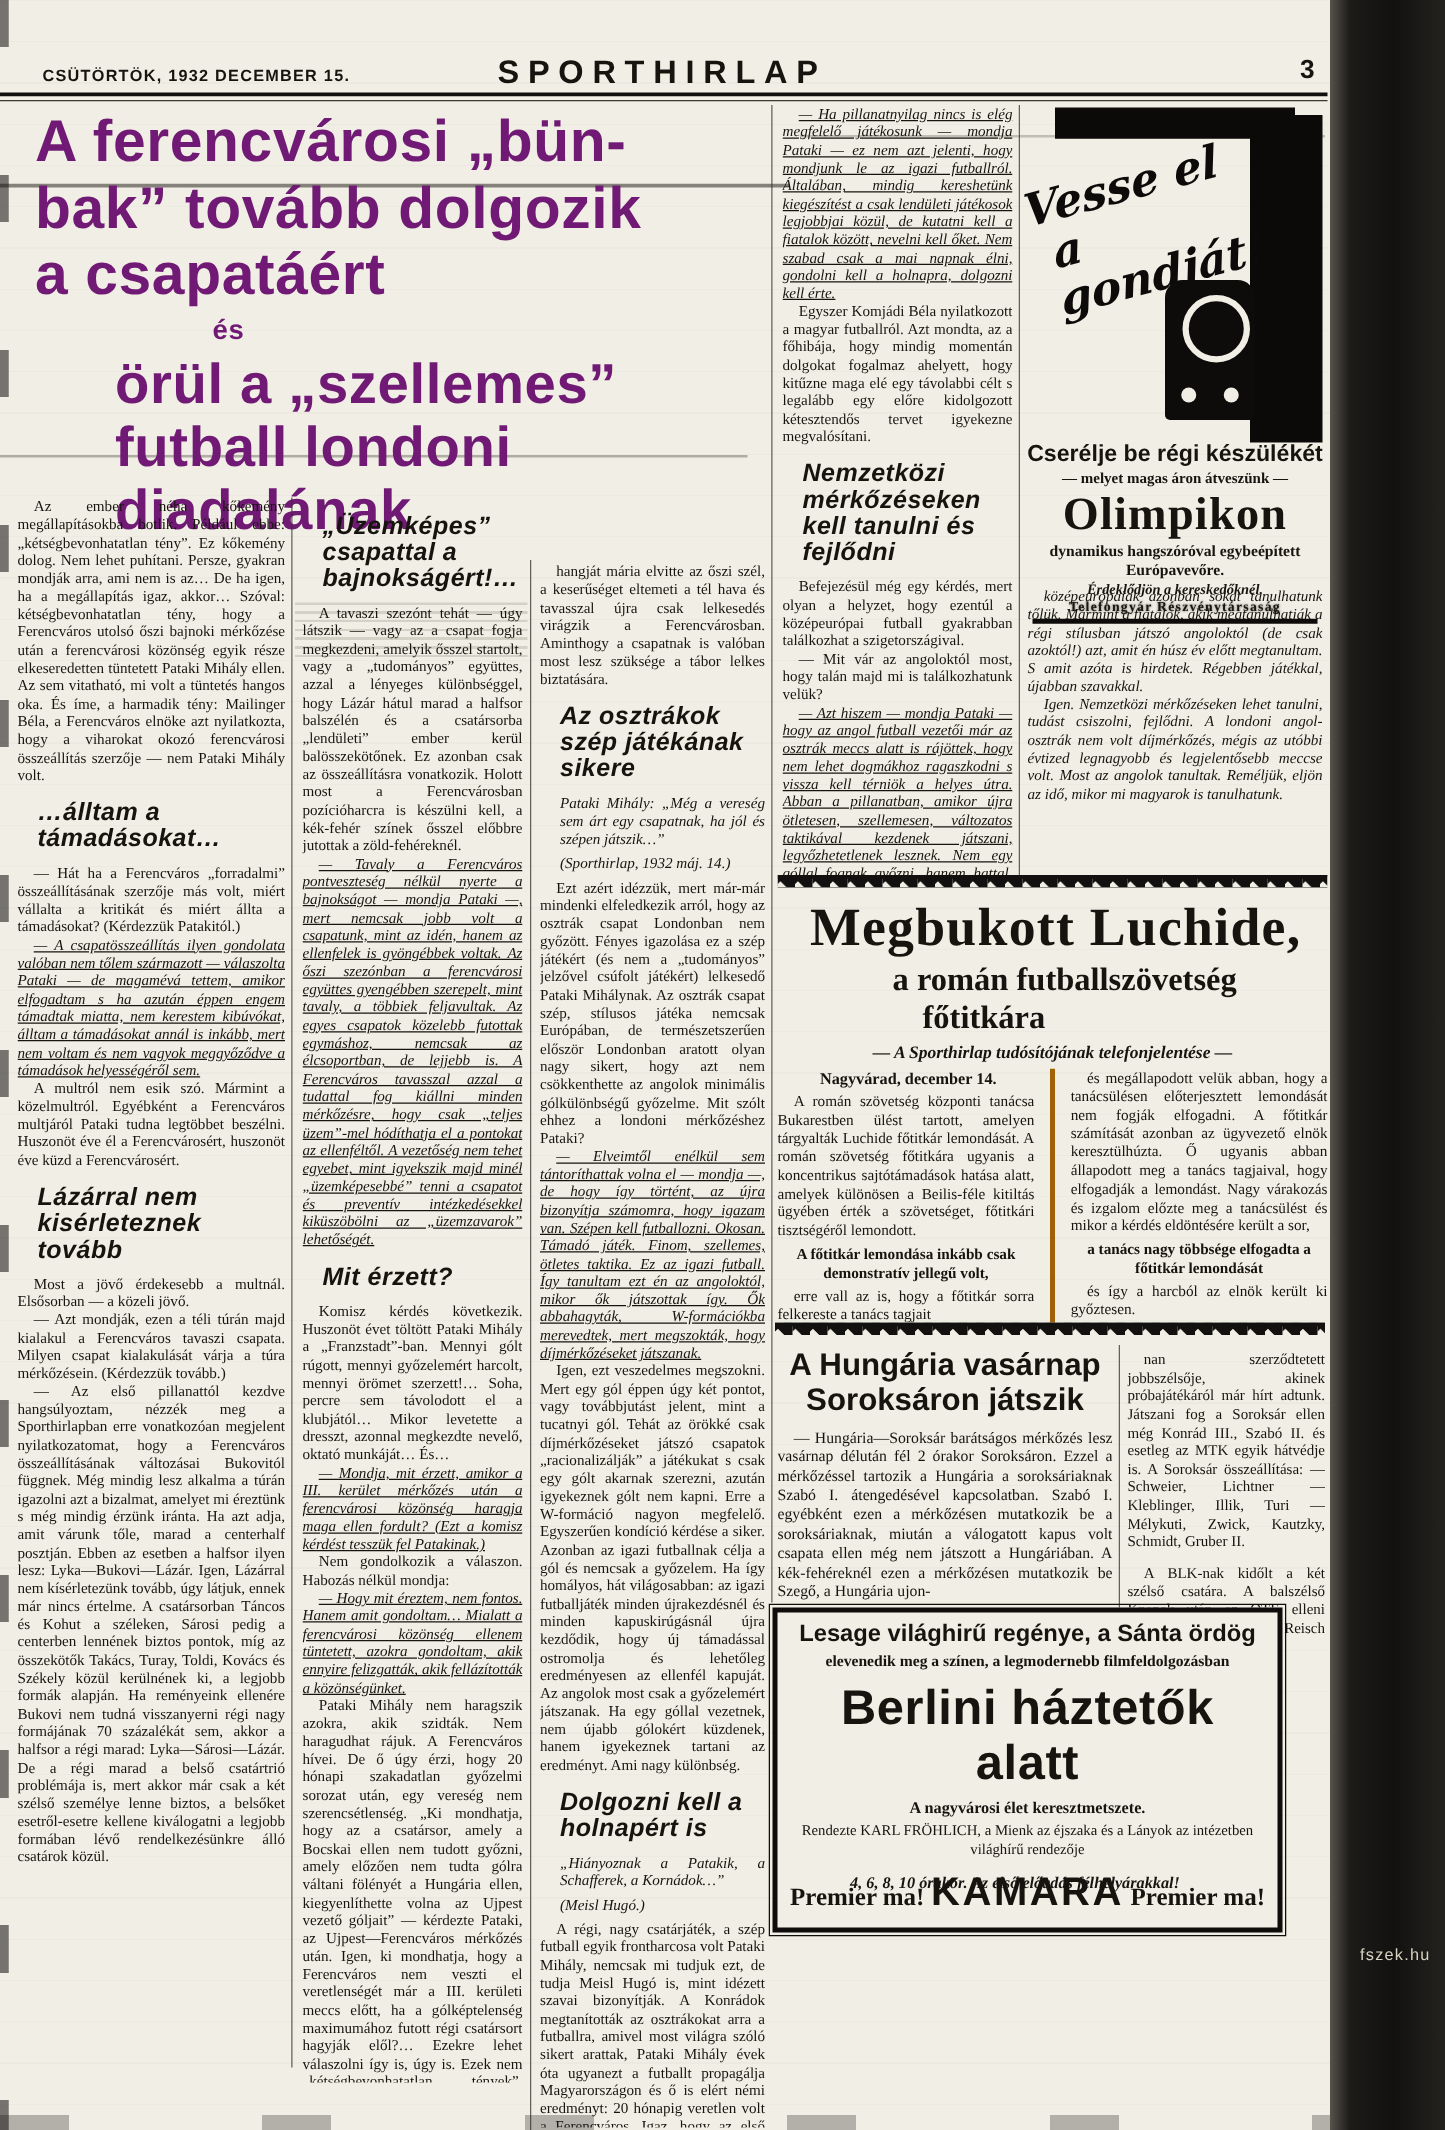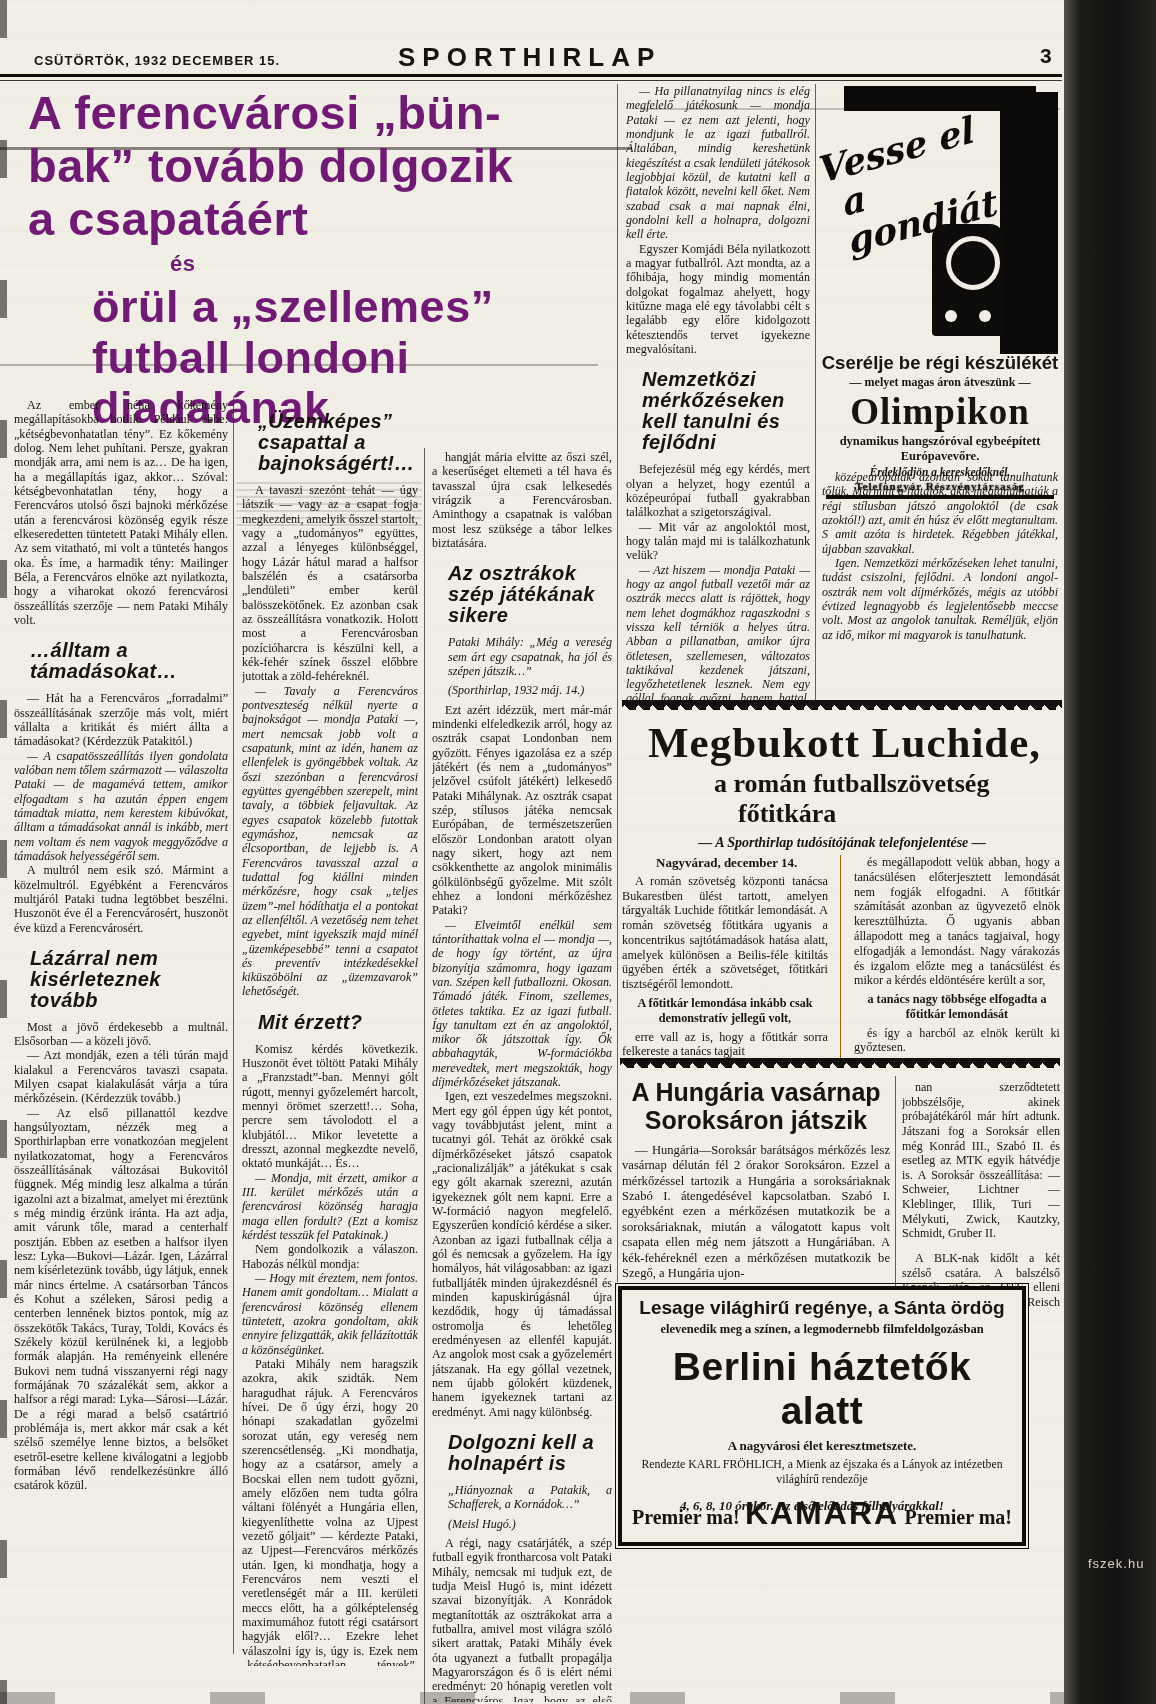--- a/index.html
+++ b/index.html
@@ -48,21 +48,21 @@
   .r5{left:895px;top:1076px;height:246px;}
 
   
   .col{position:absolute;font-size:12.1px;line-height:1.185;text-align:justify;overflow:hidden;}
   .col1{left:14px;top:398px;width:214px;height:1256px;}
   .col2{left:242px;top:398px;width:176px;height:1268px;}
   .col3{left:432px;top:450px;width:180px;height:1252px;}
   .col4{left:626px;top:84px;width:184px;height:616px;}
   .col5{left:822px;top:470px;width:236px;height:216px;font-style:italic;}
   .blk-p{margin:0;text-indent:13px;}
-  .blk-i{margin:0;text-indent:13px;font-style:italic;}
+  .blk-i{margin:0;text-indent:13px;font-style:italic;text-decoration:underline;}
   .blk-q{margin:3px 0 5px 16px;font-style:italic;text-indent:0;}
   .blk-b{margin:4px 4px;font-weight:bold;text-align:center;text-indent:0;}
   .blk-h{font-family:"Liberation Sans",sans-serif;font-weight:bold;font-style:italic;
         font-size:20px;line-height:1.05;text-align:left;text-indent:0;margin:13px 0 9px 16px;
         letter-spacing:.4px;}
 
   
   .rad{position:absolute;left:820px;top:82px;width:240px;height:400px;}
   .rad-top{position:absolute;left:24px;top:4px;width:192px;height:25px;background:#0b0a09;}
   .rad-side{position:absolute;left:180px;top:10px;width:58px;height:262px;background:#0b0a09;}
@@ -93,21 +93,21 @@
         linear-gradient(45deg,transparent 5px,#121110 0) 0 0/14px 10px repeat-x;}
 
   
   .luch{position:absolute;left:622px;top:700px;width:440px;height:358px;overflow:hidden;}
   .luch-h1{font-weight:bold;font-size:43px;line-height:1.05;margin:10px 0 0 26px;letter-spacing:1px;}
   .luch-h2{font-weight:bold;font-size:26px;margin:4px 0 0 92px;}
   .luch-h3{font-weight:bold;font-size:26px;margin:0 0 4px 116px;}
   .luch-by{font-weight:bold;font-style:italic;font-size:14px;text-align:center;margin:6px 0 4px;}
   .luch-cols{display:flex;}
   .luch-col{width:206px;font-size:12.2px;line-height:1.21;text-align:justify;}
-  .luch-col.first{border-right:1px solid #a16207;padding-right:12px;margin-right:13px;}
+  .luch-col.first{border-right:4px solid #a16207;padding-right:12px;margin-right:13px;}
   .luch-date{font-weight:bold;font-size:13px;margin:0 0 3px 34px;}
 
   
   .zg2{position:absolute;left:620px;top:1058px;width:440px;}
   .hung{position:absolute;left:622px;top:1072px;width:268px;height:212px;overflow:hidden;}
   .hung-h{font-family:"Liberation Sans",sans-serif;font-weight:bold;font-size:25px;line-height:1.12;
         text-align:center;margin:6px 0 9px;}
   .hung-body{font-size:12.6px;line-height:1.22;text-align:justify;}
   .hung-right{position:absolute;left:902px;top:1080px;width:158px;height:290px;overflow:hidden;
         font-size:12px;line-height:1.22;text-align:justify;}

